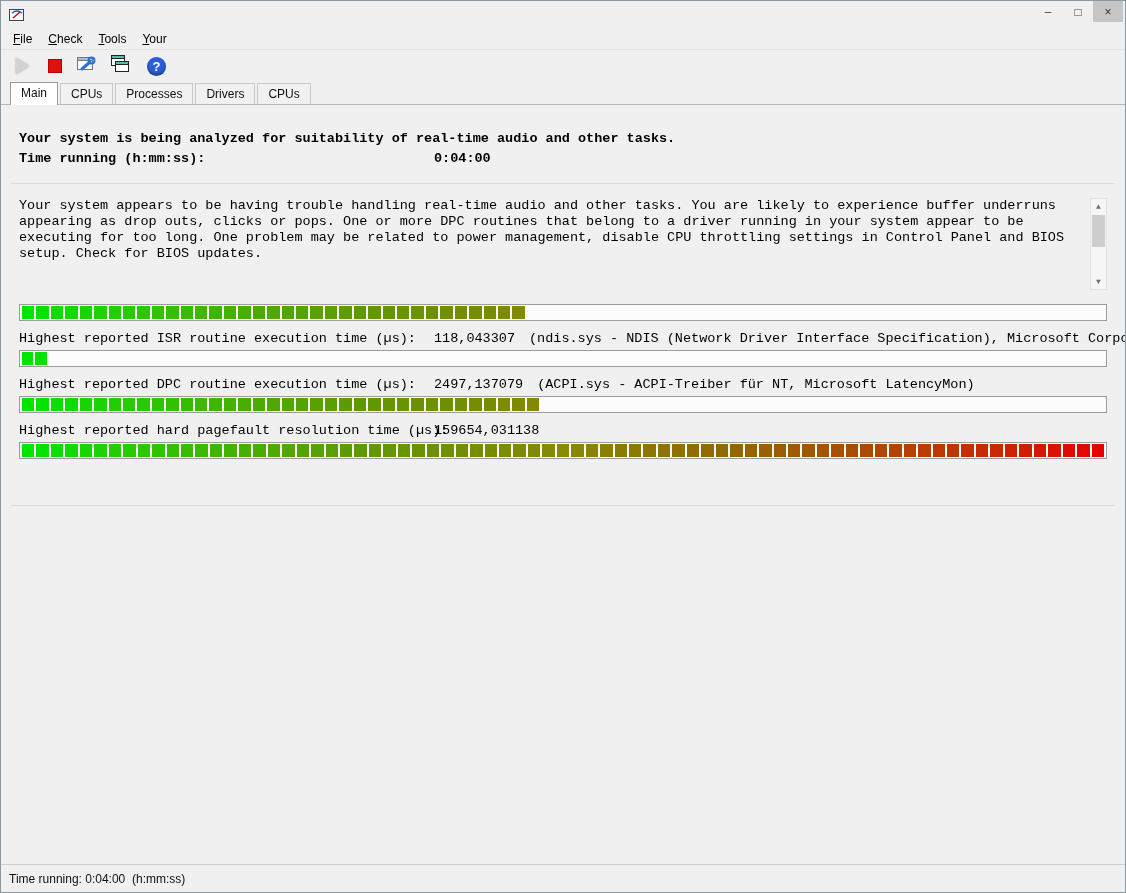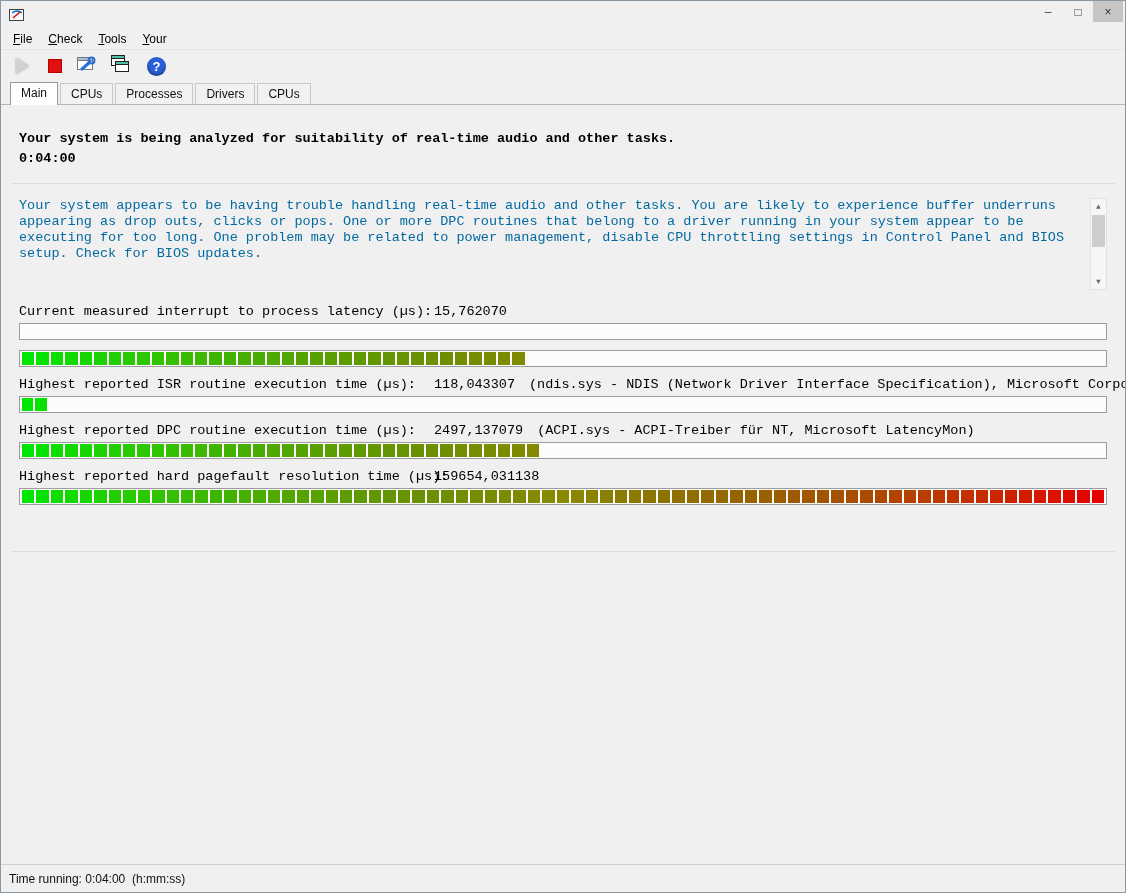--- a/index.html
+++ b/index.html
@@ -51,21 +51,21 @@
   .content{ flex:1; padding:0 18px; background:#f0f0f0; overflow:hidden;
     font-family:"Liberation Mono","DejaVu Sans Mono",monospace; font-size:13.5px; color:#000; }
 
   .intro{ margin-top:24px; line-height:20px; font-weight:bold; }
   .kv{ display:flex; white-space:pre; }
   .m-label{ display:inline-block; width:415px; flex:none; white-space:pre; }
 
   .divider{ border-top:1px solid #dcdcdc; margin:14px -8px 0 -8px; }
 
   .warning-wrap{ position:relative; margin-top:14px; min-height:92px; padding-right:28px; }
-  .warning{ color:#0369a1; line-height:16px; }
+  .warning{ color:#000000; line-height:16px; }
   .vscroll{ position:absolute; right:0; top:0; width:17px; height:92px;
     background:#f6f6f6; border:1px solid #e2e2e2; }
   .scroll-arrow{ height:15px; display:flex; align-items:center; justify-content:center;
     font-size:8px; color:#6f6f6f; }
   .scroll-arrow.down{ position:absolute; bottom:0; left:0; right:0; }
   .vthumb{ position:absolute; top:16px; left:1px; right:1px; height:32px; background:#cdcdcd; }
 
   
   .metrics{ margin-top:14px; }
   .metric-line{ display:flex; line-height:16px; margin-bottom:3px; white-space:pre; }
@@ -145,40 +145,37 @@
     <span class="tab">Processes</span>
     <span class="tab">Drivers</span>
     <span class="tab">CPUs</span>
   </div>
 
   <div class="content">
 
     <div class="intro">
       <div>Your system is being analyzed for suitability of real-time audio and other tasks.</div>
       <div class="kv">
+        <span class="m-label">Time running (h:mm:ss):</span>
         <span>0:04:00</span>
       </div>
     </div>
 
     <div class="divider"></div>
 
     <div class="warning-wrap">
       <div class="warning">Your system appears to be having trouble handling real-time audio and other tasks. You are likely to experience buffer underruns appearing as drop outs, clicks or pops. One or more DPC routines that belong to a driver running in your system appear to be executing for too long. One problem may be related to power management, disable CPU throttling settings in Control Panel and BIOS setup. Check for BIOS updates.</div>
       <div class="vscroll">
         <div class="scroll-arrow">▲</div>
         <div class="vthumb"></div>
         <div class="scroll-arrow down">▼</div>
       </div>
     </div>
 
     <div class="metrics" id="metrics">
-        <div class="metric-row">
-          <div class="metric-line"><span class="m-label">Current measured interrupt to process latency (µs):</span><span class="m-value">15,762070</span></div>
-          <div class="meter"></div>
-        </div>
         <div class="metric-row">
           <div class="meter">
             <div class="meter-fill" style="width: 46.6667%;">
               <span class="seg" style="background: rgb(0, 230, 0);"></span>
               <span class="seg" style="background: rgb(6, 226, 0);"></span>
               <span class="seg" style="background: rgb(12, 222, 0);"></span>
               <span class="seg" style="background: rgb(18, 218, 0);"></span>
               <span class="seg" style="background: rgb(23, 214, 0);"></span>
               <span class="seg" style="background: rgb(28, 210, 0);"></span>
               <span class="seg" style="background: rgb(33, 206, 0);"></span>

